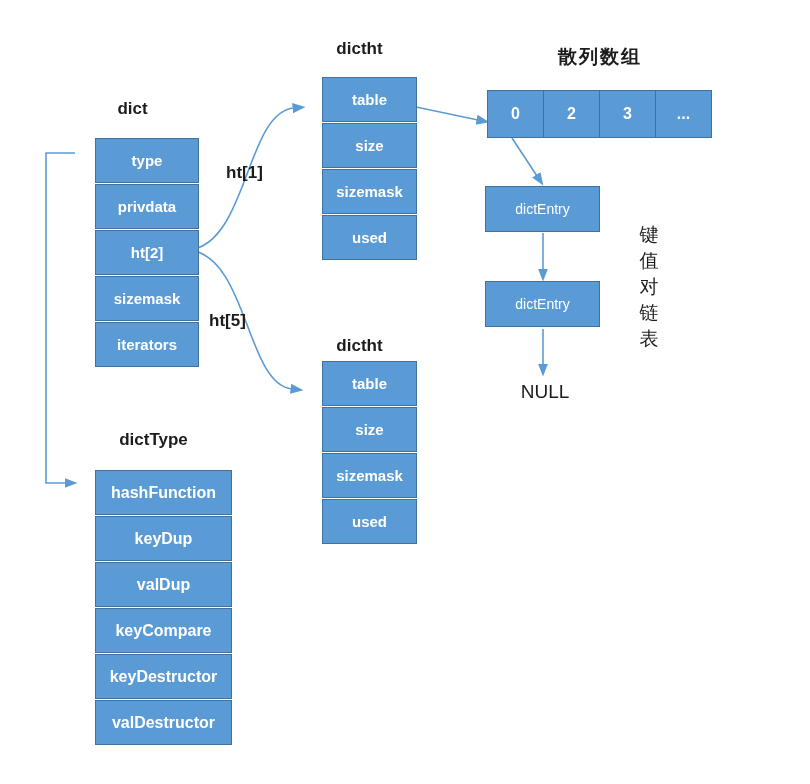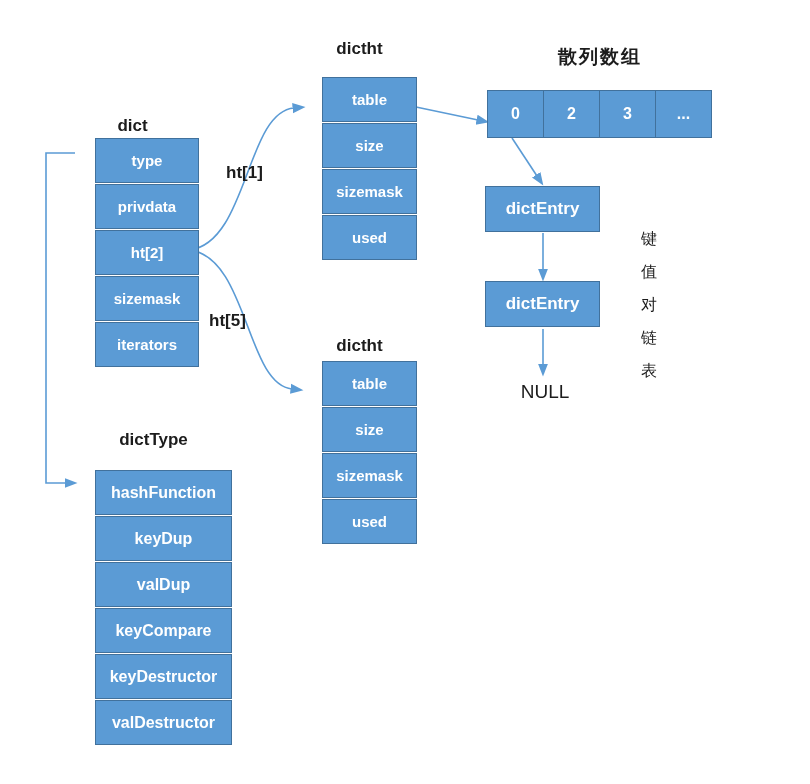--- a/index.html
+++ b/index.html
@@ -54,22 +54,22 @@
     justify-content:center;
     width:57px;height:48px;
     box-sizing:border-box;
     margin-left:-1px;
   }
   .hcell:first-child{margin-left:0;}
   .entry{
     background:var(--box-fill);
     border:1px solid var(--box-border);
     color:var(--text-light);
-    font-weight:bold;
-    font-size:17px;
+    font-weight:normal;
+    font-size:14px;
     display:flex;
     align-items:center;
     justify-content:center;
     box-sizing:border-box;
   }
   .edge-label{
     color:var(--text-dark);
     font-weight:bold;
     font-size:17px;
   }
@@ -82,23 +82,23 @@
   .cn-title{
     color:var(--text-dark);
     font-weight:600;
     font-size:19px;
     text-align:center;
     letter-spacing:2px;
   }
   .cn-vertical{
     color:var(--text-dark);
     font-weight:500;
-    font-size:16px;
+    font-size:19px;
     width:24px;
-    line-height:33px;
+    line-height:26px;
     word-break:break-all;
     text-align:center;
   }
   svg.connectors{position:absolute;left:0;top:0;}
   svg.connectors path{stroke:var(--arrow);stroke-width:1.6;fill:none;}
   svg.connectors .head{fill:var(--arrow);stroke:none;}
 </style>
 </head>
 <body>
 
@@ -112,21 +112,21 @@
     </defs>
     <path d="M75,153 L46,153 L46,483 L66,483" marker-end="url(#arr)"></path>
     <path d="M190,250 C248,242 246,112 294,108" marker-end="url(#arr)"></path>
     <path d="M190,250 C248,258 246,384 292,389" marker-end="url(#arr)"></path>
     <path d="M416,107 L478,120" marker-end="url(#arr)"></path>
     <path d="M512,138 L537,176" marker-end="url(#arr)"></path>
     <path d="M543,233 L543,270" marker-end="url(#arr)"></path>
     <path d="M543,329 L543,365" marker-end="url(#arr)"></path>
   </svg>
 
-  <div class="abs title" style="left:75px;top:116px;width:115px;">dict</div>
+  <div class="abs title" style="left:75px;top:99px;width:115px;">dict</div>
   <div class="abs stack" style="left:75px;top:138px;width:124px;border-radius:22px;">
     <div class="cell">type</div>
     <div class="cell">privdata</div>
     <div class="cell">ht[2]</div>
     <div class="cell">sizemask</div>
     <div class="cell">iterators</div>
   </div>
 
   <div class="abs edge-label" style="left:226px;top:163px;">ht[1]</div>
   <div class="abs edge-label" style="left:209px;top:311px;">ht[5]</div>

